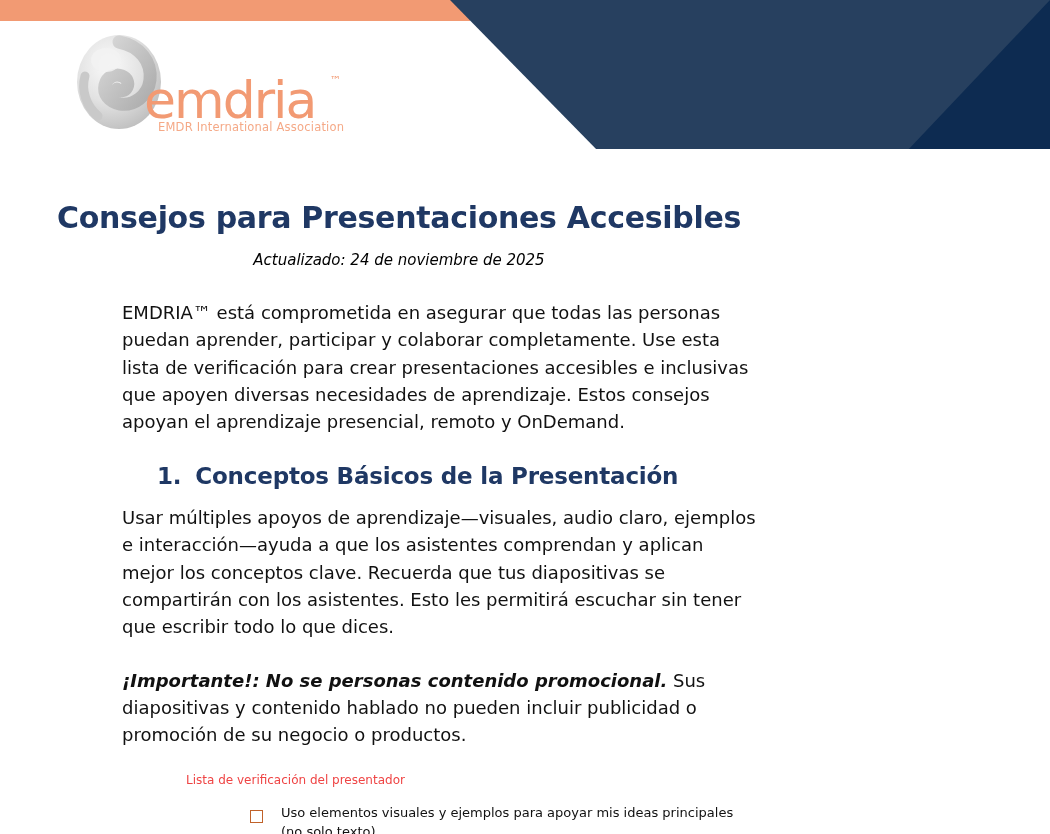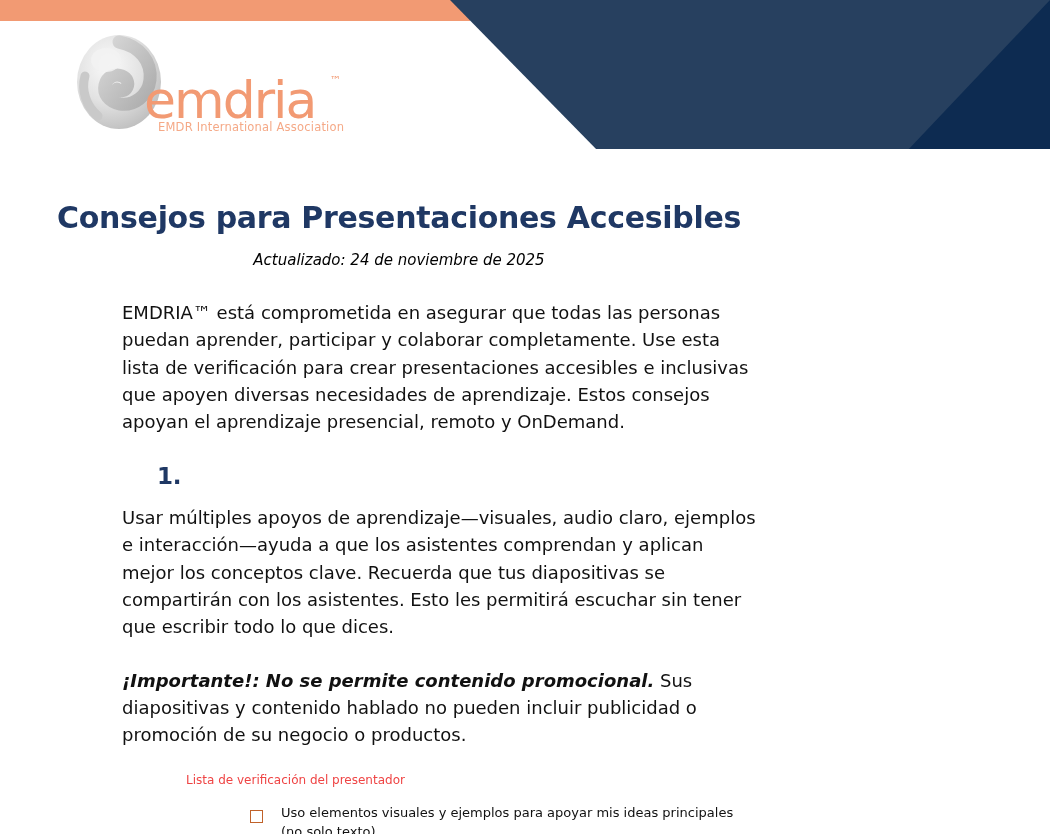--- a/index.html
+++ b/index.html
@@ -215,25 +215,26 @@
 
   <div id="body-area">
 
     <h1 class="doc-title">Consejos para Presentaciones Accesibles</h1>
     <div class="doc-subtitle">Actualizado: 24 de noviembre de 2025</div>
 
     <p class="para" id="para-intro">EMDRIA™ está comprometida en asegurar que todas las personas puedan aprender, participar y colaborar completamente. Use esta lista de verificación para crear presentaciones accesibles e inclusivas que apoyen diversas necesidades de aprendizaje. Estos consejos apoyan el aprendizaje presencial, remoto y OnDemand.</p>
 
     <h2 class="section-head">
       <span>1.</span>
+      <span>Conceptos Básicos de la Presentación</span>
     </h2>
 
     <p class="para" id="para-multi">Usar múltiples apoyos de aprendizaje—visuales, audio claro, ejemplos e interacción—ayuda a que los asistentes comprendan y aplican mejor los conceptos clave. Recuerda que tus diapositivas se compartirán con los asistentes. Esto les permitirá escuchar sin tener que escribir todo lo que dices.</p>
 
-    <p class="para" id="para-important"><span class="bi">¡Importante!: No se permite contenido promocional.</span><span> Sus diapositivas y contenido hablado no pueden incluir publicidad o promoción de su negocio o productos.</span></p>
+    <p class="para" id="para-important"><span class="bi">¡Importante!: No se personas contenido promocional.</span><span> Sus diapositivas y contenido hablado no pueden incluir publicidad o promoción de su negocio o productos.</span></p>
 
     <div class="checklist-head">Lista de verificación del presentador</div>
 
     <ul class="checklist">
       <li>
         <span class="box"></span>
         <span>Uso elementos visuales y ejemplos para apoyar mis ideas principales (no solo texto)</span>
       </li>
       <li>
         <span class="box"></span>

